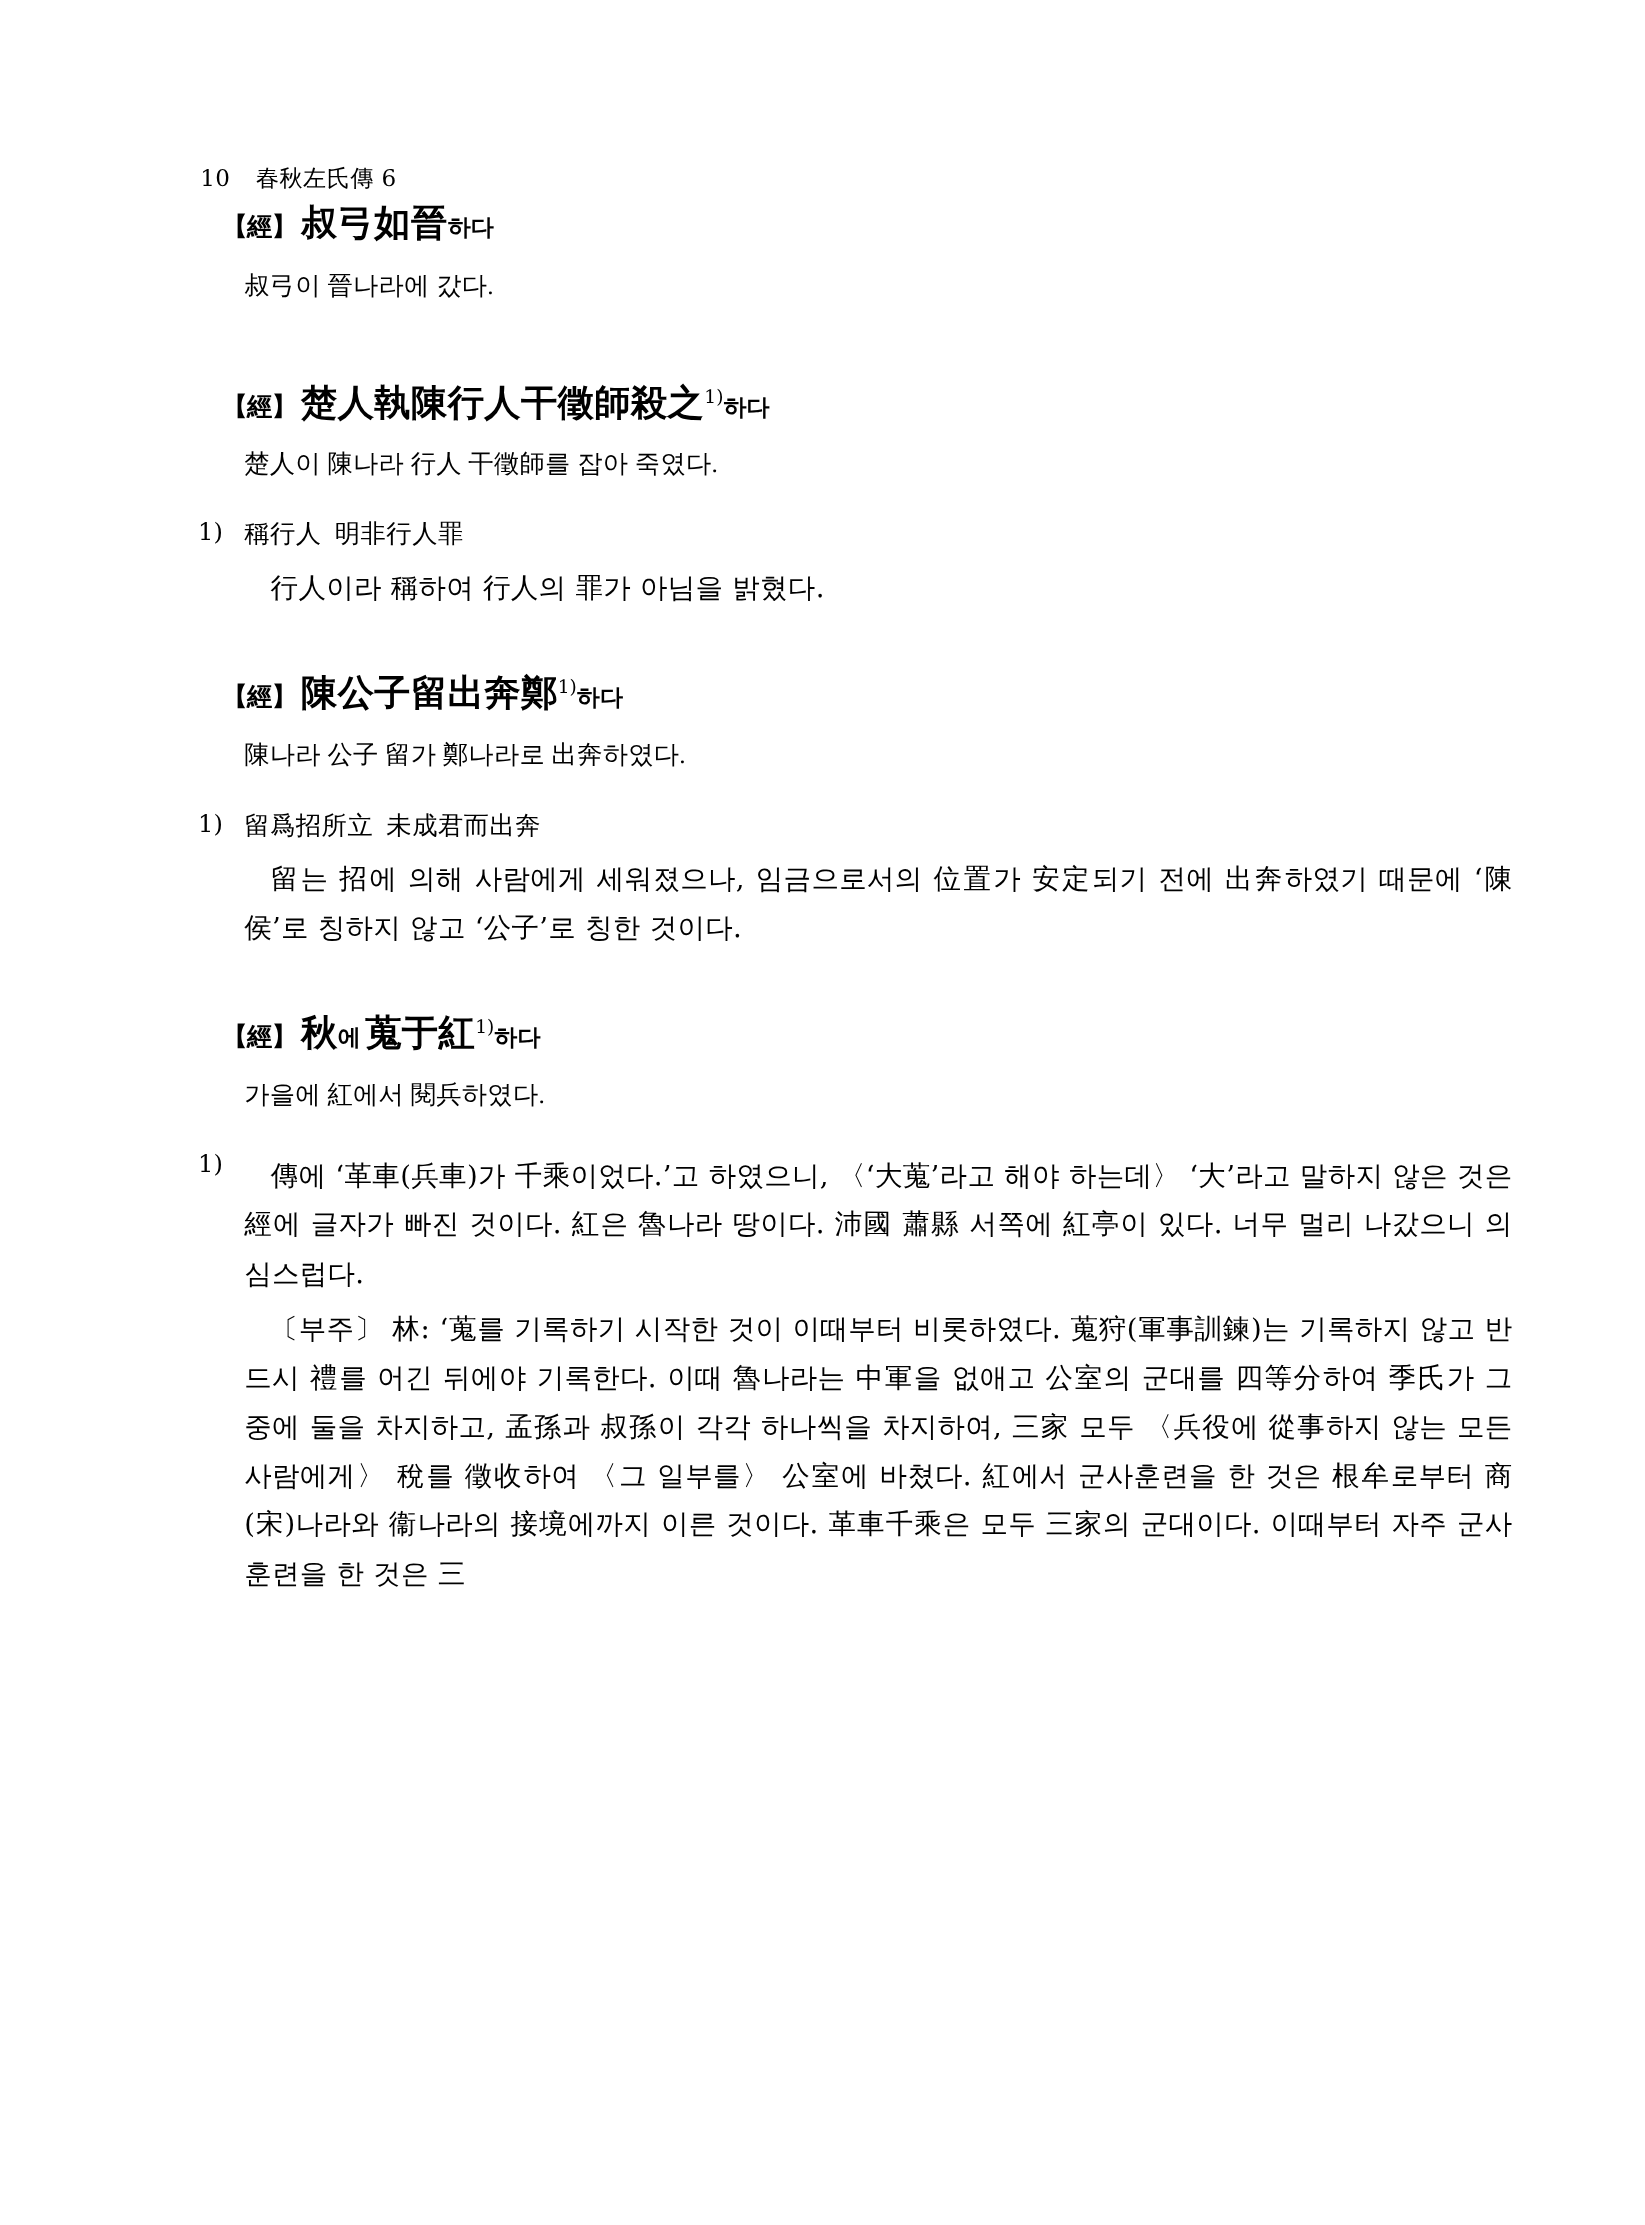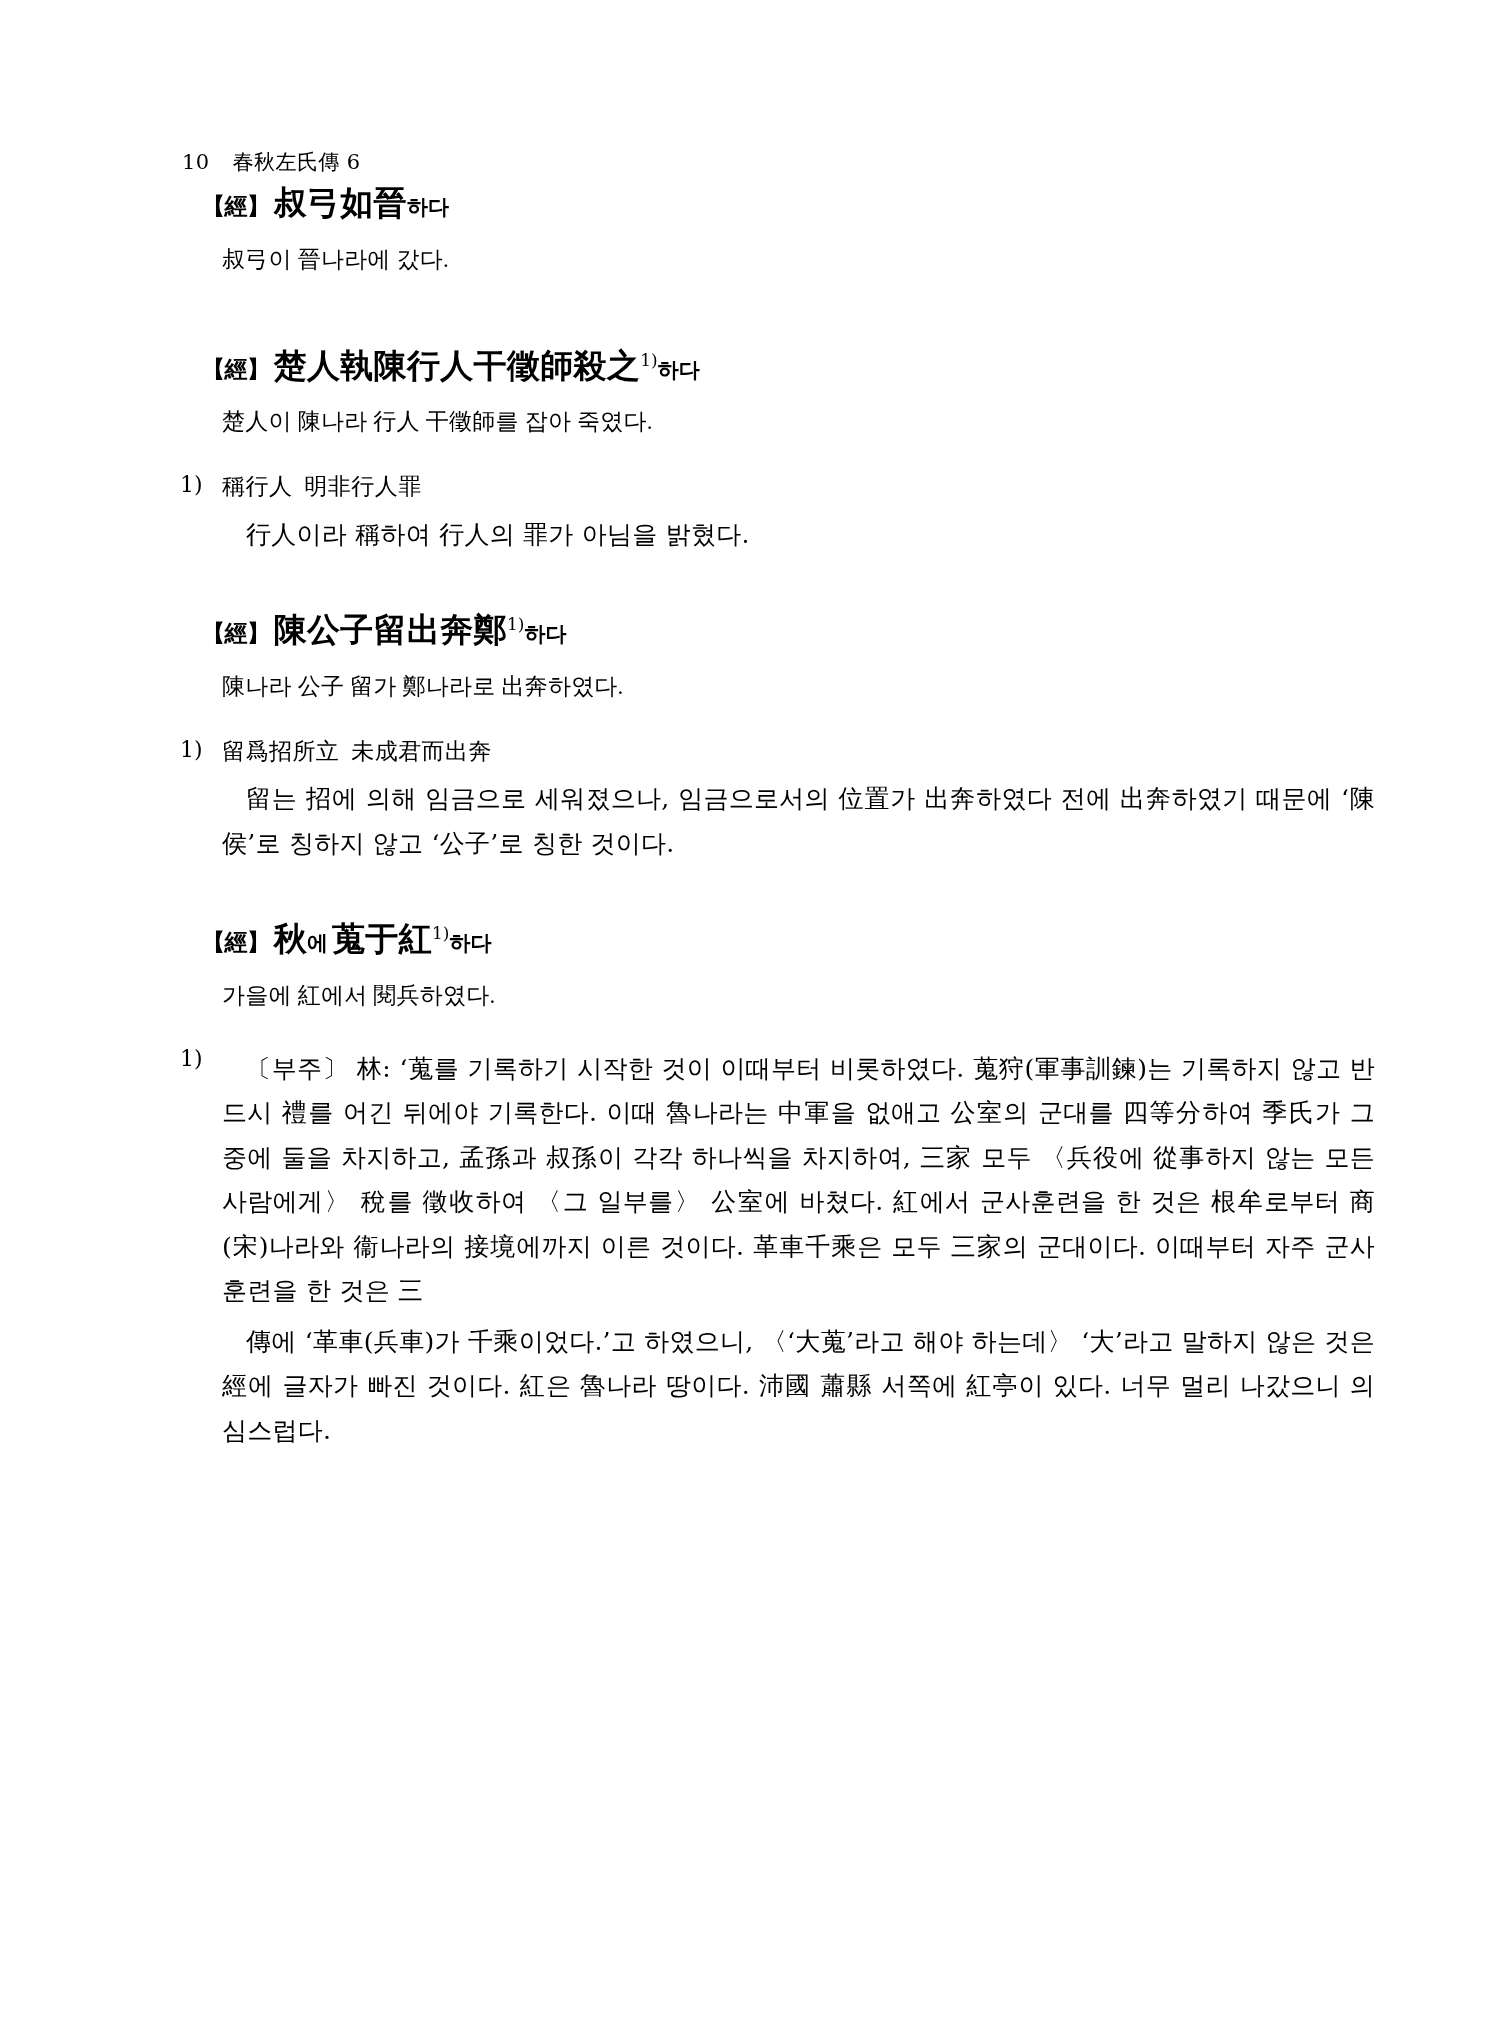--- a/index.html
+++ b/index.html
@@ -165,38 +165,38 @@
     <div class="entry">
       <div class="entry-head">
         <span class="marker">【經】</span><span class="han">陳公子留出奔鄭</span><sup>1)</sup><span class="kor">하다</span>
       </div>
       <div class="entry-trans">陳나라 公子 留가 鄭나라로 出奔하였다.</div>
       <div class="note">
         <div class="note-row">
           <div class="note-num">1)</div>
           <div class="note-body">
             <div class="note-han">留爲招所立 未成君而出奔</div>
-            <div class="note-kor justified">留는 招에 의해 임금으로 세워졌으나, 임금으로서의 位置가 出奔하였다 전에 出奔하였기 때문에 ‘陳侯’로 칭하지 않고 ‘公子’로 칭한 것이다.</div>
+            <div class="note-kor justified">留는 招에 의해 사람에게 세워졌으나, 임금으로서의 位置가 安定되기 전에 出奔하였기 때문에 ‘陳侯’로 칭하지 않고 ‘公子’로 칭한 것이다.</div>
           </div>
         </div>
       </div>
     </div>
 
     <div class="spacer-md"></div>
 
     <div class="entry">
       <div class="entry-head">
         <span class="marker">【經】</span><span class="han">秋</span><span class="kor">에</span><span class="han">蒐于紅</span><sup>1)</sup><span class="kor">하다</span>
       </div>
       <div class="entry-trans">가을에 紅에서 閱兵하였다.</div>
       <div class="note">
         <div class="note-row">
           <div class="note-num">1)</div>
           <div class="note-body">
+            <div class="note-kor justified">傳에 ‘革車(兵車)가 千乘이었다.’고 하였으니, 〈‘大蒐’라고 해야 하는데〉 ‘大’라고 말하지 않은 것은 經에 글자가 빠진 것이다. 紅은 魯나라 땅이다. 沛國 蕭縣 서쪽에 紅亭이 있다. 너무 멀리 나갔으니 의심스럽다.</div>
             <div class="note-kor justified">〔부주〕 林: ‘蒐를 기록하기 시작한 것이 이때부터 비롯하였다. 蒐狩(軍事訓鍊)는 기록하지 않고 반드시 禮를 어긴 뒤에야 기록한다. 이때 魯나라는 中軍을 없애고 公室의 군대를 四等分하여 季氏가 그 중에 둘을 차지하고, 孟孫과 叔孫이 각각 하나씩을 차지하여, 三家 모두 〈兵役에 從事하지 않는 모든 사람에게〉 稅를 徵收하여 〈그 일부를〉 公室에 바쳤다. 紅에서 군사훈련을 한 것은 根牟로부터 商(宋)나라와 衞나라의 接境에까지 이른 것이다. 革車千乘은 모두 三家의 군대이다. 이때부터 자주 군사훈련을 한 것은 三</div>
-            <div class="note-kor justified">傳에 ‘革車(兵車)가 千乘이었다.’고 하였으니, 〈‘大蒐’라고 해야 하는데〉 ‘大’라고 말하지 않은 것은 經에 글자가 빠진 것이다. 紅은 魯나라 땅이다. 沛國 蕭縣 서쪽에 紅亭이 있다. 너무 멀리 나갔으니 의심스럽다.</div>
           </div>
         </div>
       </div>
     </div>
 
   </div>
 </div>
 
 </body></html>

